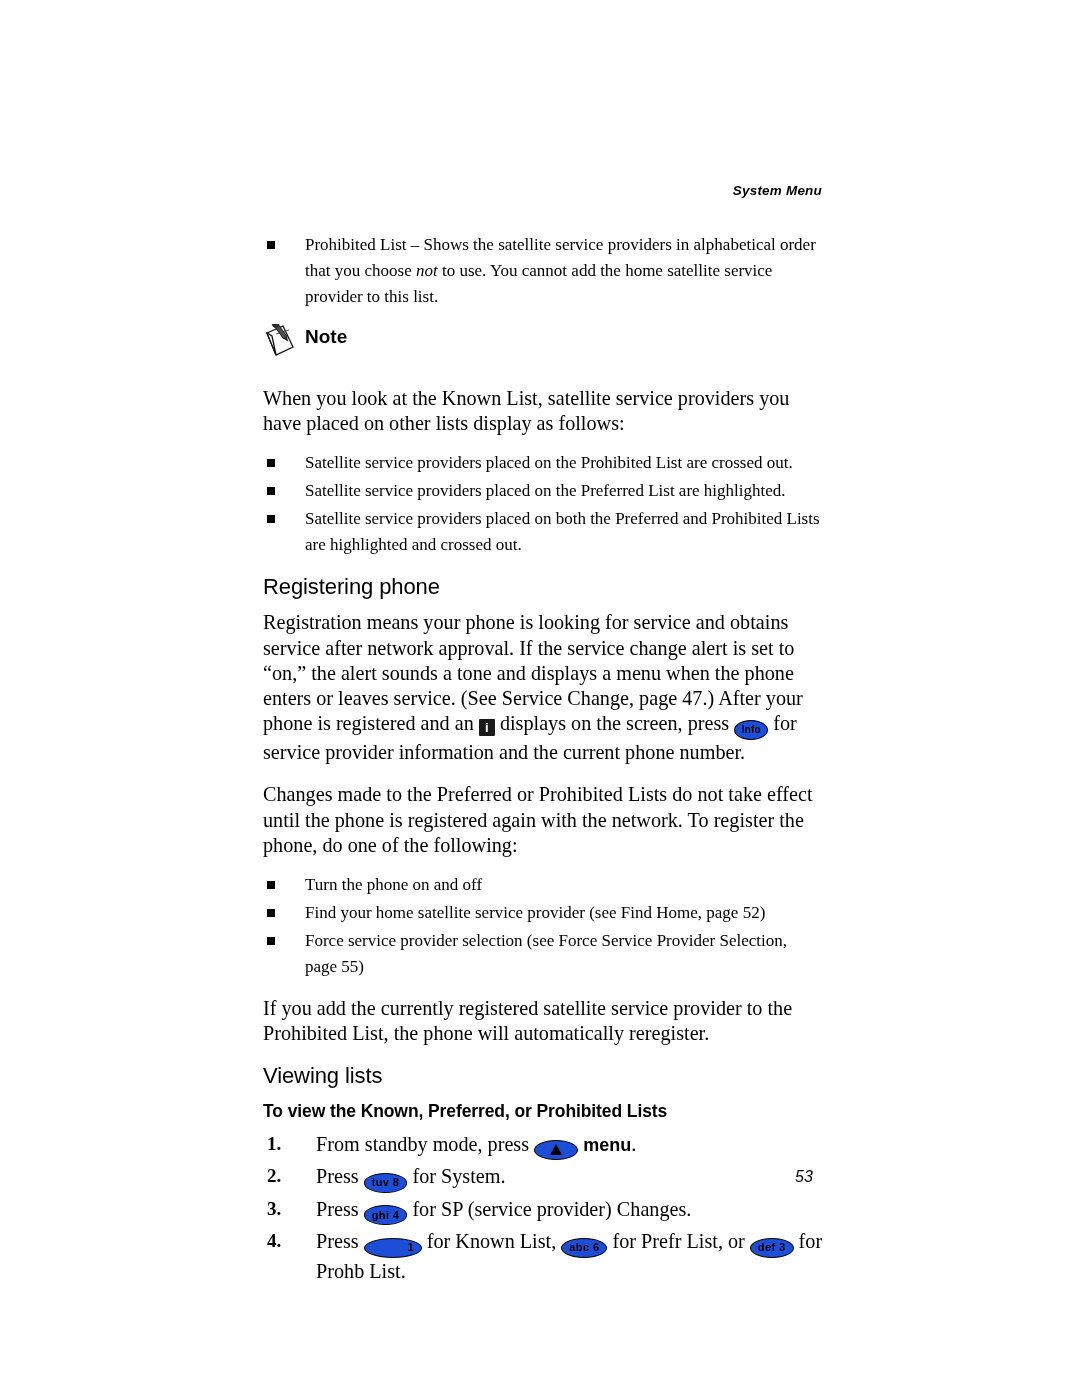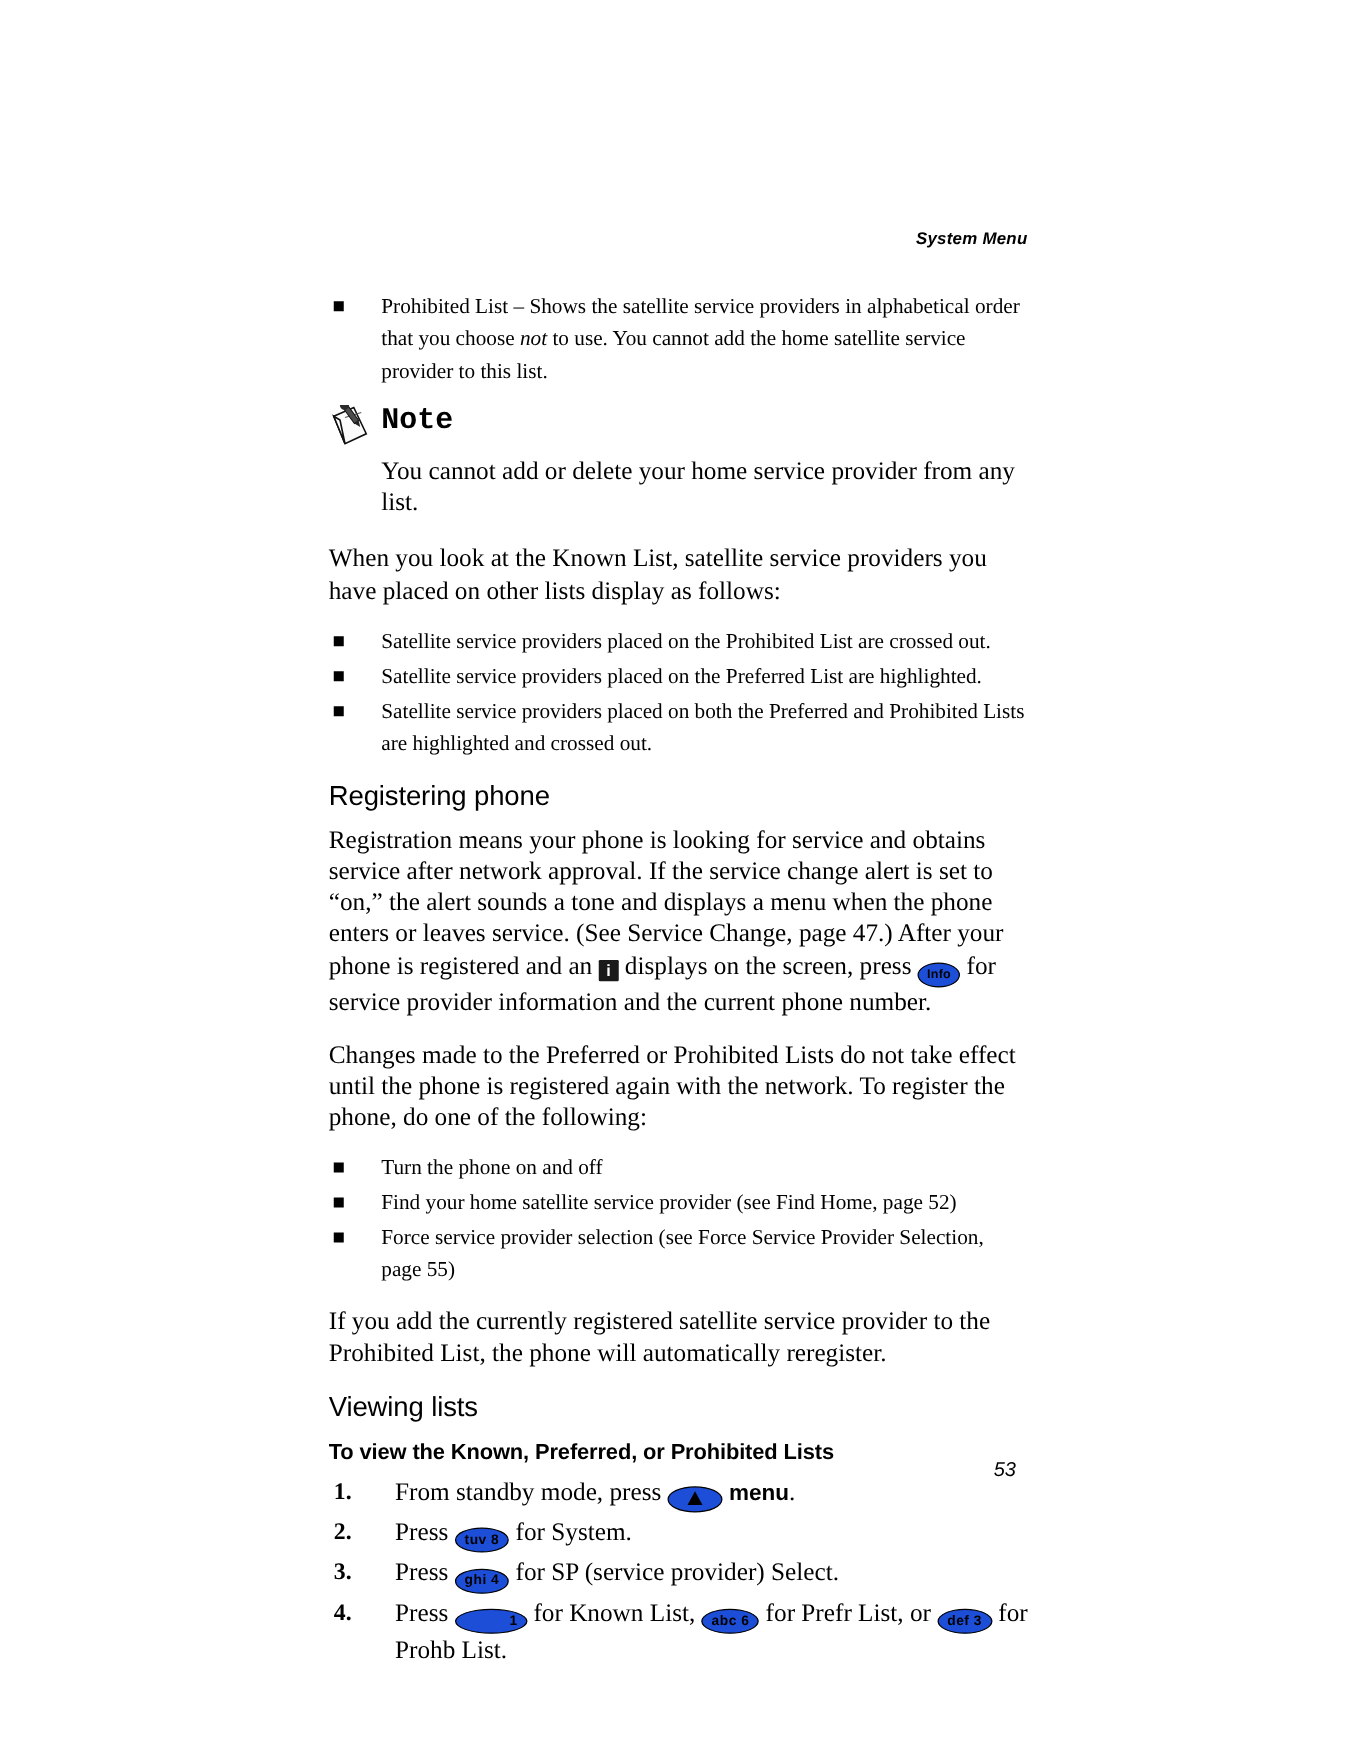--- a/index.html
+++ b/index.html
@@ -88,25 +88,25 @@
     min-height: 40px;
   }
   .note-icon {
     position: absolute;
     left: 0px;
     top: -2px;
     width: 38px;
     height: 34px;
   }
   .note-title {
-    font-family: Liberation Mono, monospace;
-    font-weight: bold;
-    font-size: 24px;
+    font-family: Liberation Sans, sans-serif;
+    font-weight: bold;
+    font-size: 19px;
     line-height: 22px;
-    margin-bottom: 17px;
+    margin-bottom: 5px;
   }
   .note-text {
     font-size: 20.2px;
     line-height: 25.2px;
   }
 
   
   h2.sec-head {
     font-family: "Liberation Sans", "DejaVu Sans", sans-serif;
     font-weight: normal;
@@ -247,21 +247,20 @@
           <polygon points="4,9 9,12 13,31" fill="#ffffff" stroke="#111" stroke-width="1.3"></polygon>
           <line x1="13" y1="10" x2="26" y2="6" stroke="#555" stroke-width="1"></line>
           <g transform="rotate(-36 22 10)">
             <rect x="18" y="-2" width="4.2" height="15" fill="#4d4d4d" stroke="#111" stroke-width="0.8"></rect>
             <polygon points="18,13 22.2,13 20.1,18" fill="#222"></polygon>
             <circle cx="20.1" cy="-3.5" r="3.6" fill="#2b2b2b"></circle>
           </g>
         </svg>
       </span>
       <div class="note-title">Note</div>
-      <div class="note-text">You cannot add or delete your home service provider from any list.</div>
     </div>
 
     <p class="para tight">When you look at the Known List, satellite service providers you have placed on other lists display as follows:</p>
 
     <ul class="bullets">
       <li><span class="sq"></span><span>Satellite service providers placed on the Prohibited List are crossed out.</span></li>
       <li><span class="sq"></span><span>Satellite service providers placed on the Preferred List are highlighted.</span></li>
       <li><span class="sq"></span><span>Satellite service providers placed on both the Preferred and Prohibited Lists are highlighted and crossed out.</span></li>
     </ul>
 
@@ -283,21 +282,21 @@
     <h3 class="sub-head">To view the Known, Preferred, or Prohibited Lists</h3>
 
     <ol class="steps">
       <li>
         <span class="num">1.</span><span>From standby mode, press </span><span class="key k-menu"><span class="tri"></span></span><span></span> <span class="menu-word">menu</span><span>.</span>
       </li>
       <li>
         <span class="num">2.</span><span>Press </span><span class="key k-alpha">tuv 8</span><span> for System.</span>
       </li>
       <li>
-        <span class="num">3.</span><span>Press </span><span class="key k-alpha">ghi 4</span><span> for SP (service provider) Select.</span>
+        <span class="num">3.</span><span>Press </span><span class="key k-alpha">ghi 4</span><span> for SP (service provider) Changes.</span>
       </li>
       <li>
         <span class="num">4.</span><span>Press </span><span class="key k-one">1</span><span> for Known List, </span><span class="key k-alpha">abc 6</span><span> for Prefr List, or </span><span class="key k-alpha">def 3</span><span> for Prohb List.</span>
       </li>
     </ol>
 
   </div>
 
   <div class="folio">53</div>
 

